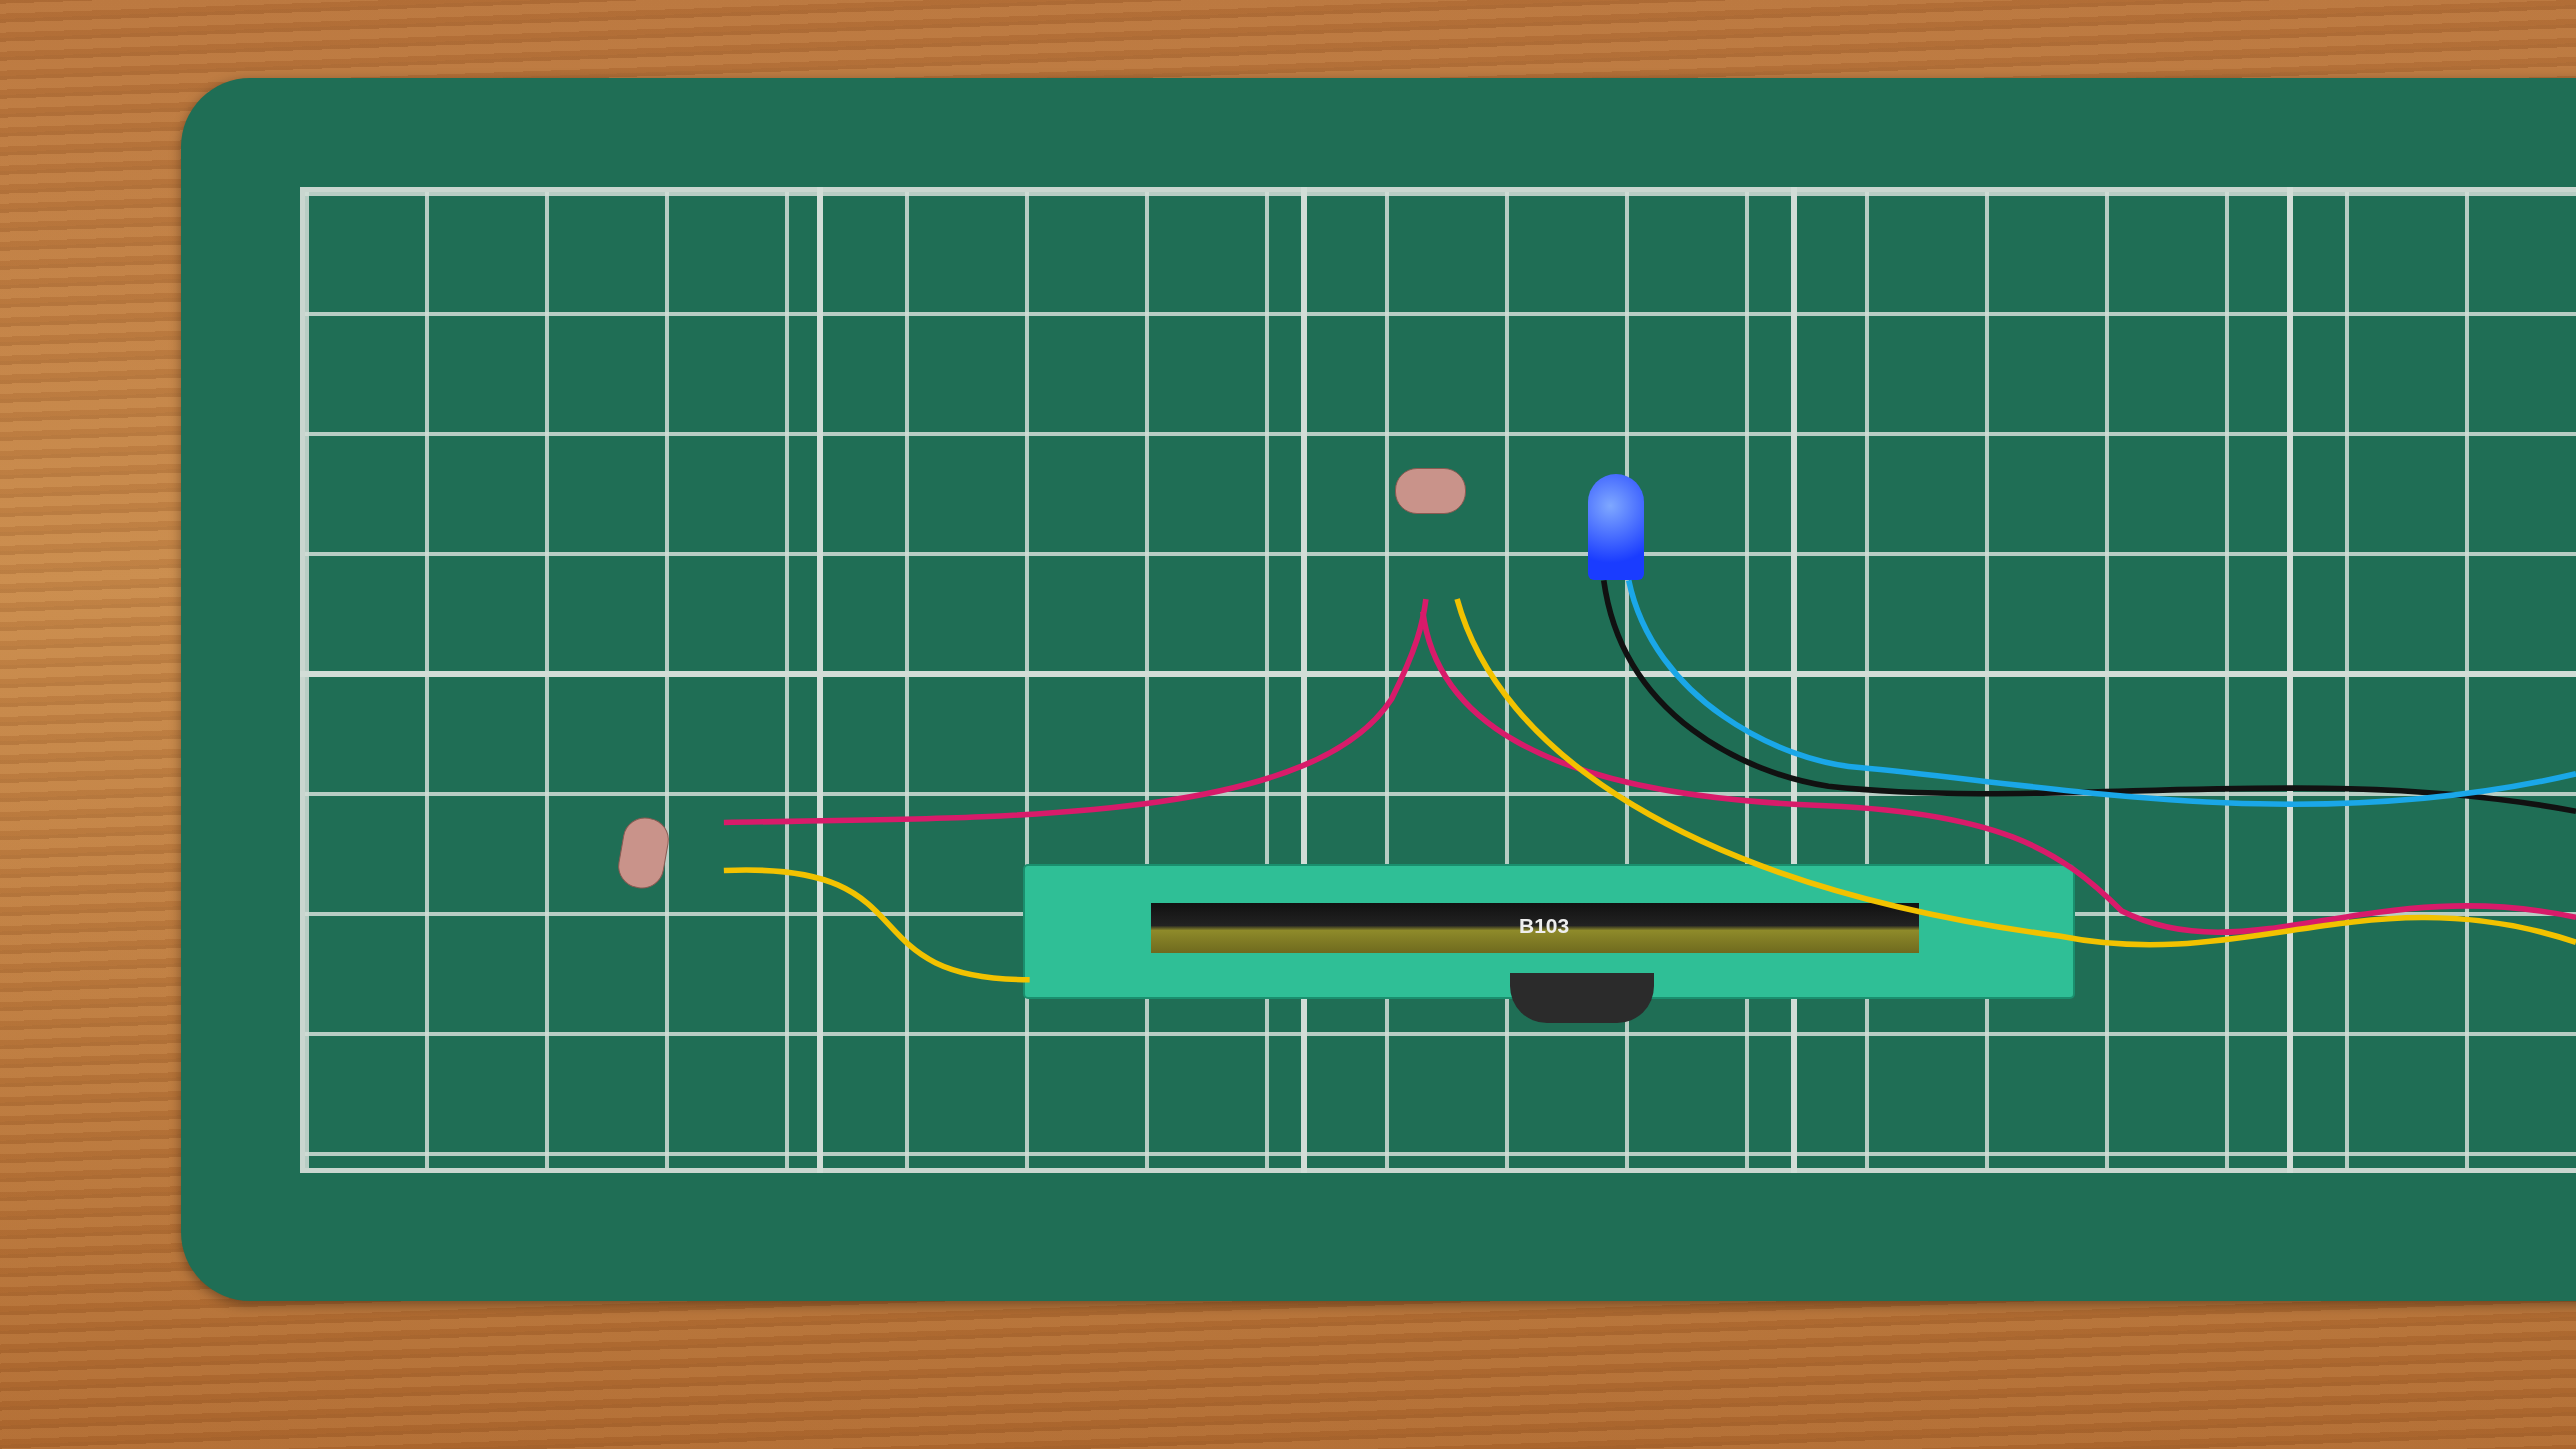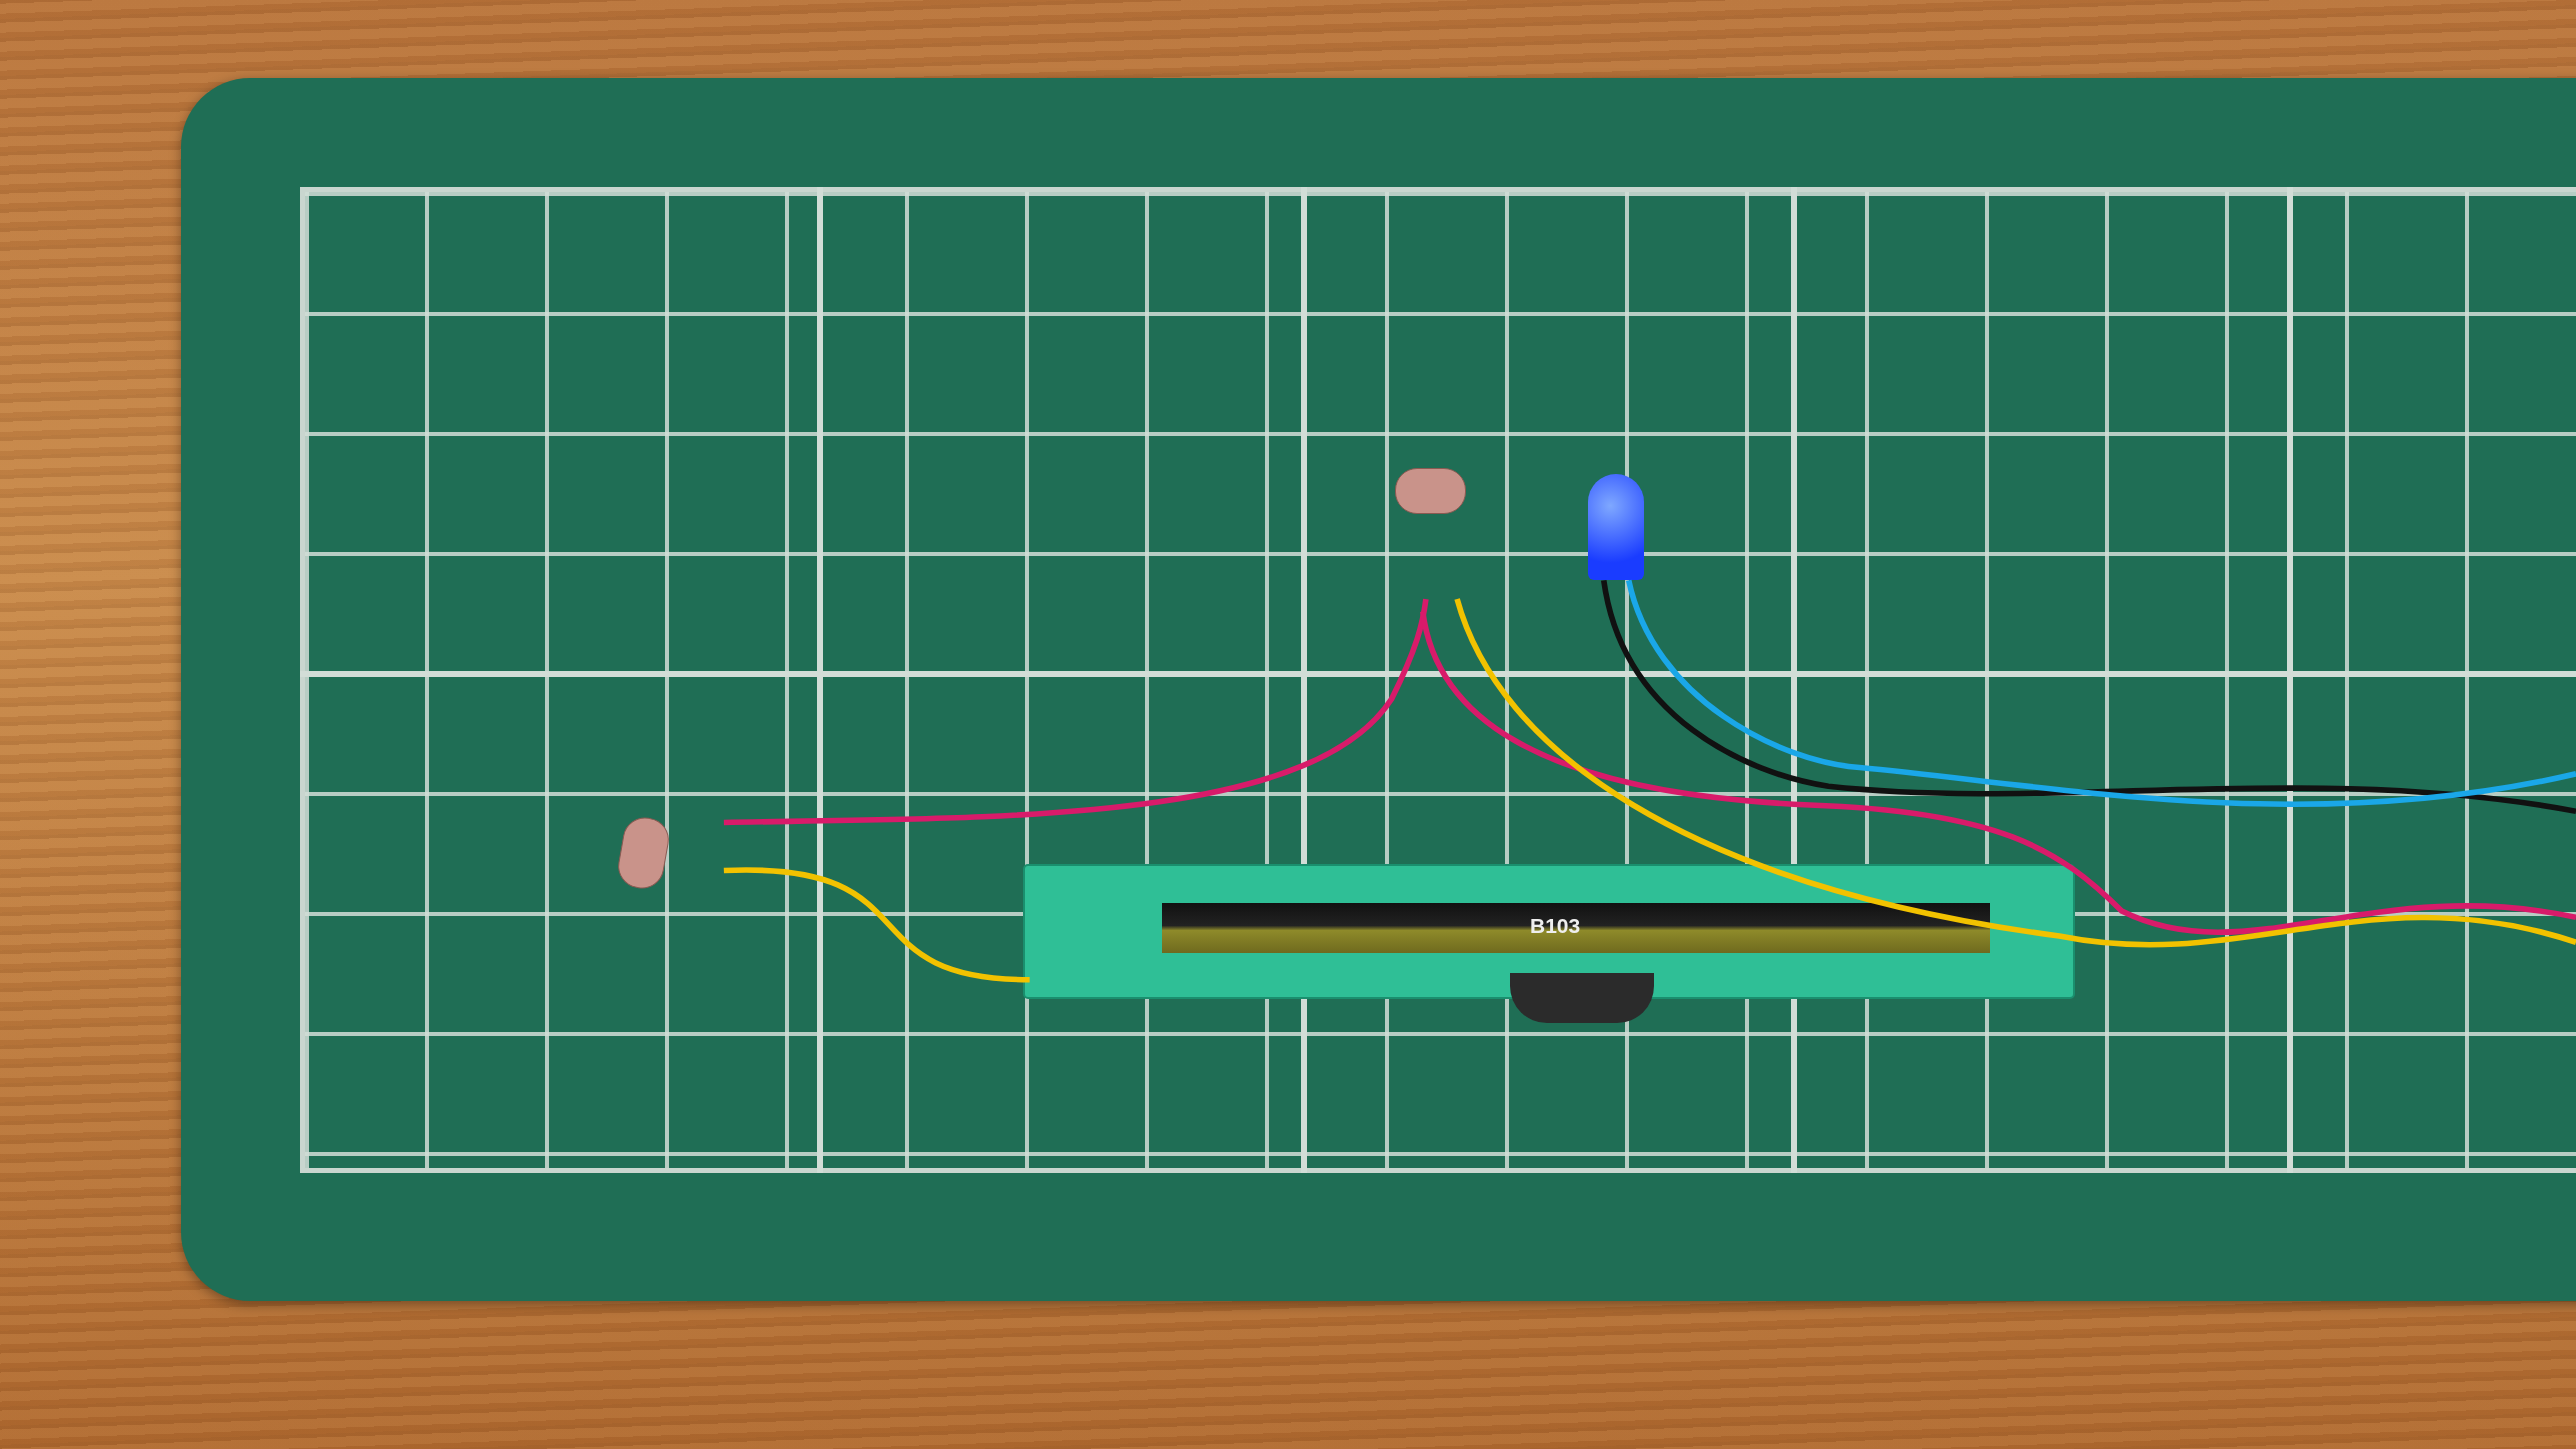--- a/index.html
+++ b/index.html
@@ -12,21 +12,21 @@
     box-shadow:0 3.7px 11.2px rgba(0,0,0,0.35);}
   .grid{position:absolute;left:300px;top:187px;width:2309px;height:986px;
     border:5px solid #c9d6cf;box-sizing:border-box;
     background-image:
       linear-gradient(to right, rgba(210,222,215,0.85) 3.7px, transparent 3.7px),
       linear-gradient(to bottom, rgba(210,222,215,0.85) 3.7px, transparent 3.7px);
     background-size:120px 100%,100% 120px;}
   .major-v{position:absolute;top:187px;height:986px;width:6.2px;background:#d2ddd7;}
   .major-h{position:absolute;left:300px;width:2309px;height:6.2px;top:671px;background:#d2ddd7;}
   .slider{position:absolute;left:1023px;top:864px;width:1048px;height:131px;background:#2fbf96;border:2.5px solid #1a8f6e;border-radius:5px;}
-  .track{position:absolute;left:137px;top:37px;width:828px;height:50px;background:linear-gradient(180deg,#111 0%,#222 45%,#8e8a2a 55%,#6f6a1e 100%);}
+  .track{position:absolute;left:126px;top:37px;width:768px;height:50px;background:linear-gradient(180deg,#111 0%,#222 45%,#8e8a2a 55%,#6f6a1e 100%);}
   .label{position:absolute;left:368px;top:11.2px;color:#eee;font-size:21px;font-weight:bold;}
   .knob{position:absolute;left:1510px;top:973px;width:144px;height:50px;background:#2b2b2b;border-radius:0 0 37px 37px;}
   .ldr{position:absolute;width:69px;height:44px;background:#c9938a;border-radius:22px;border:1.9px solid #8a5a52;}
   .led{position:absolute;left:1588px;top:474px;width:56px;height:106px;background:radial-gradient(circle at 40% 30%,#7fa8ff,#1a3cff 70%);border-radius:28px 28px 6.2px 6.2px;}
   svg.wires{position:absolute;left:0;top:0;}
 </style>
 </head>
 <body>
 
 <div class="wood-grain"></div>

